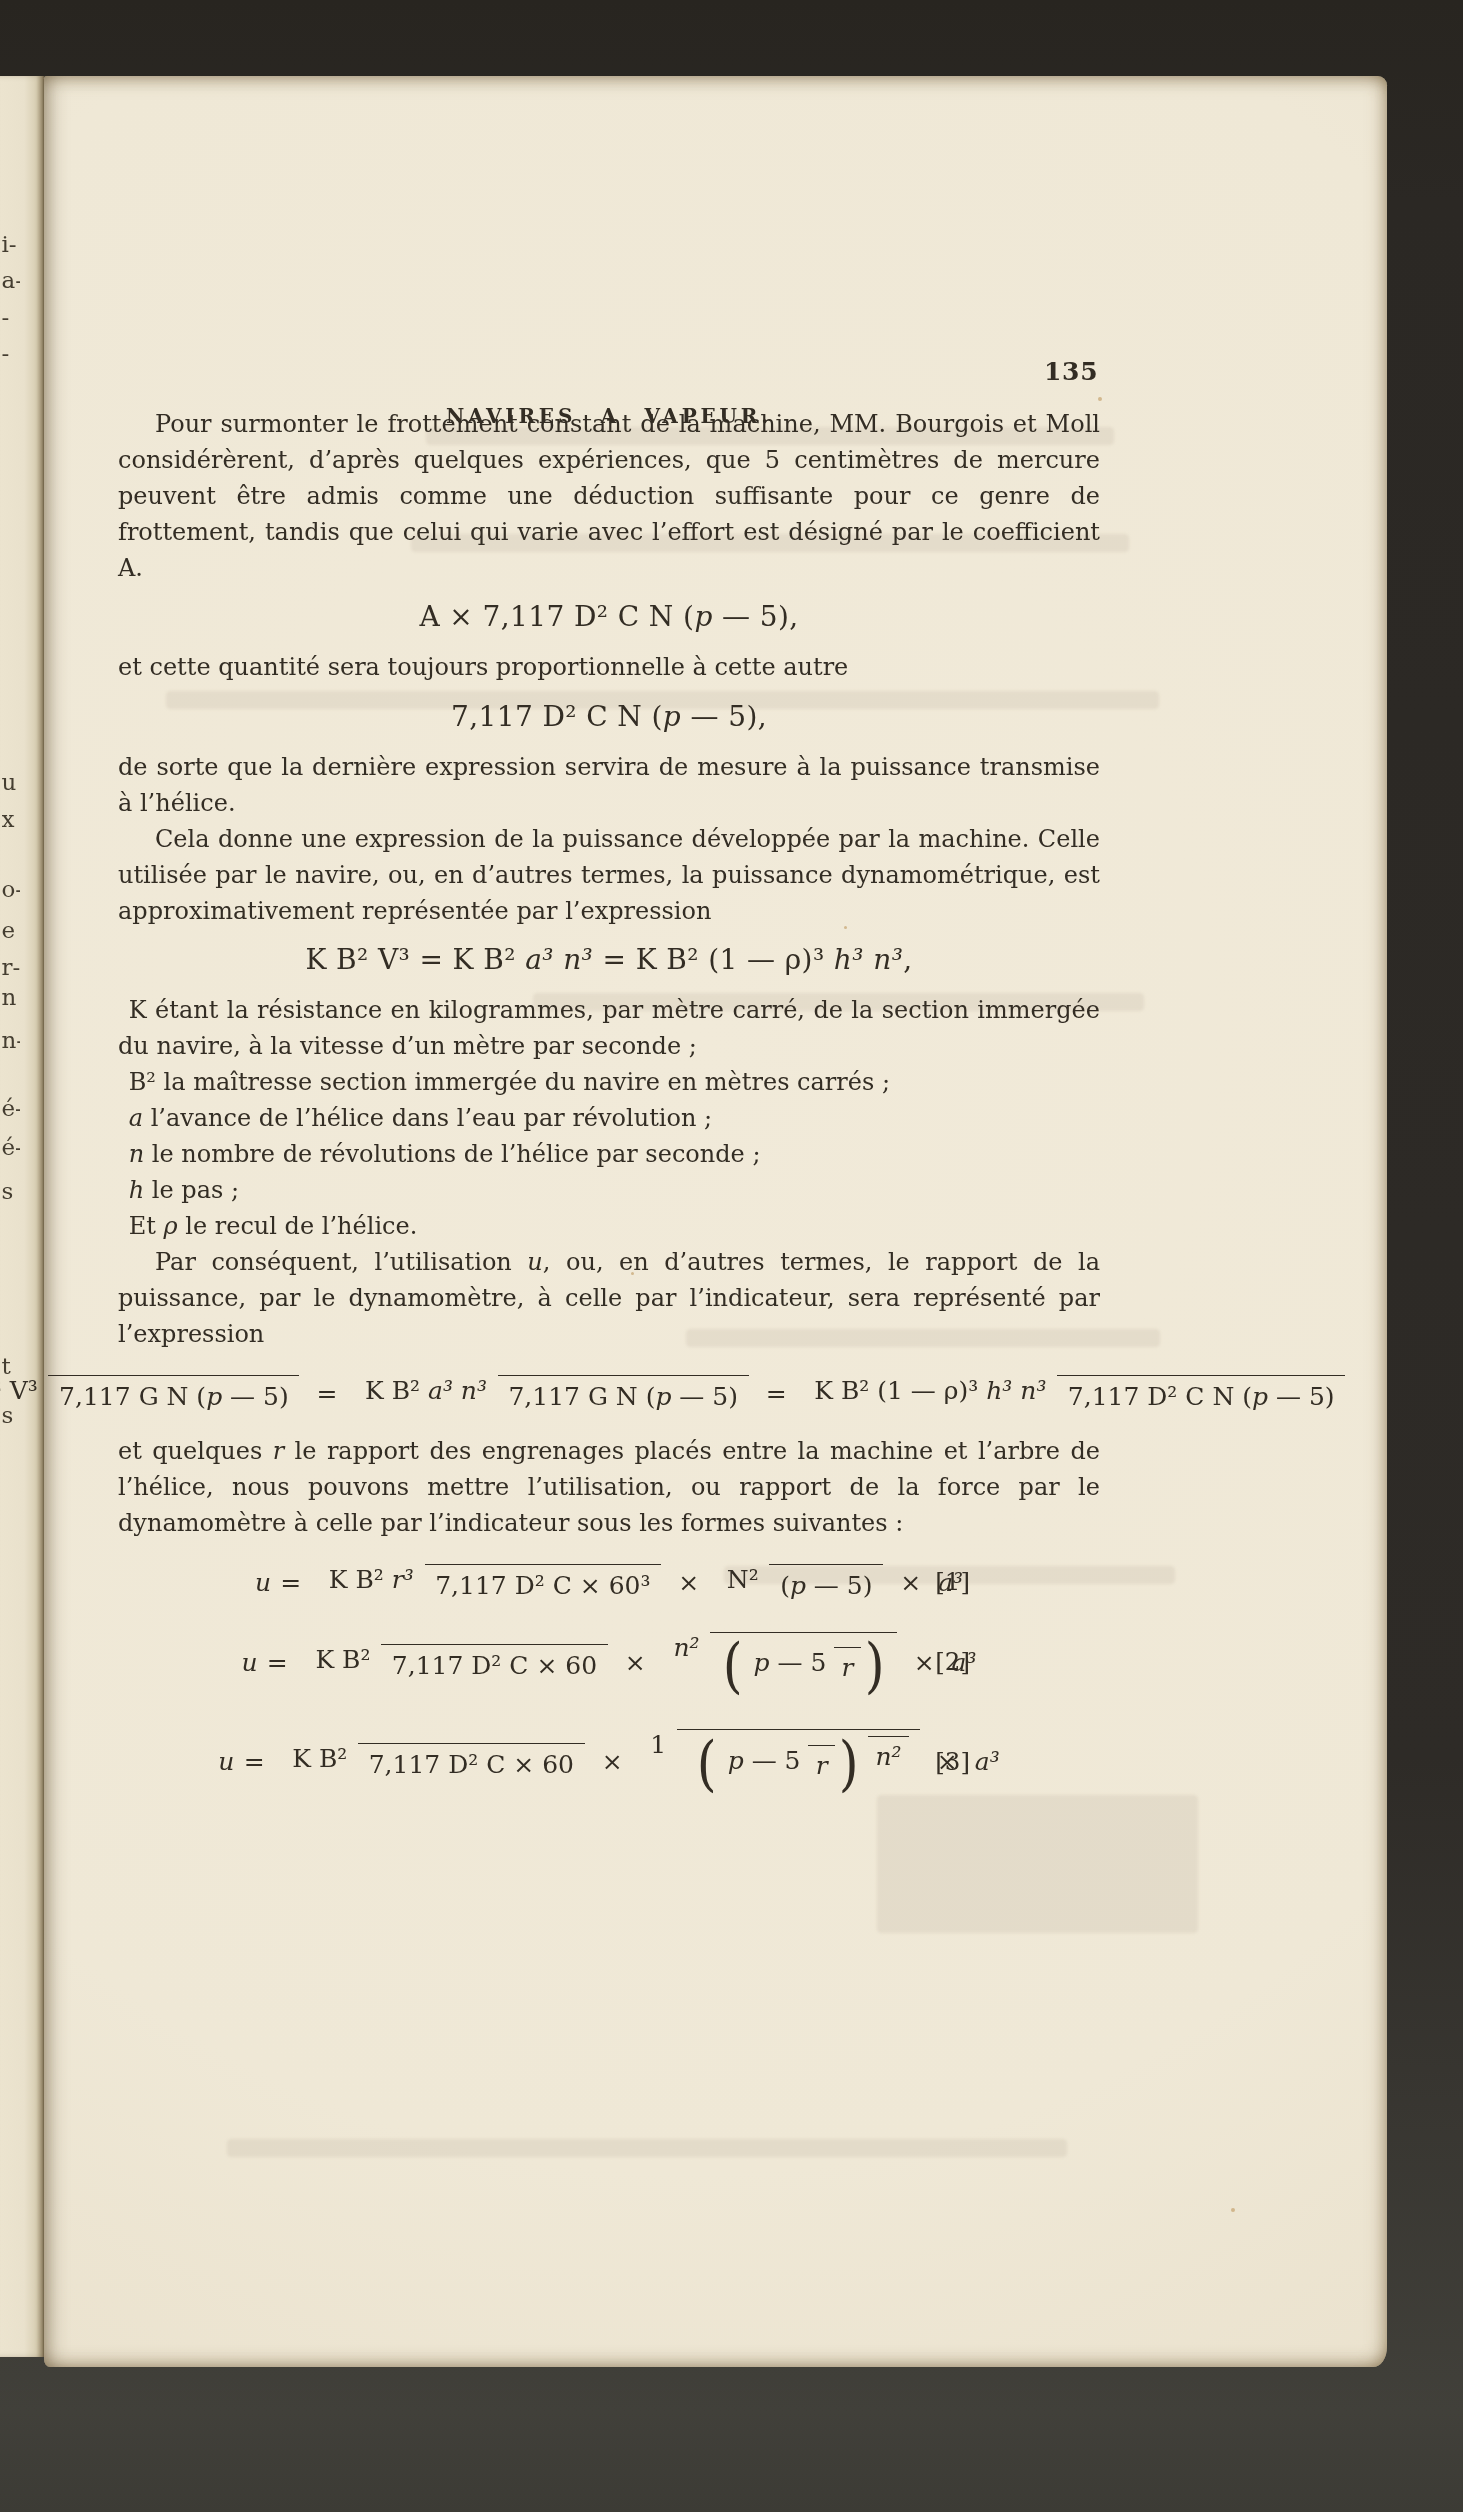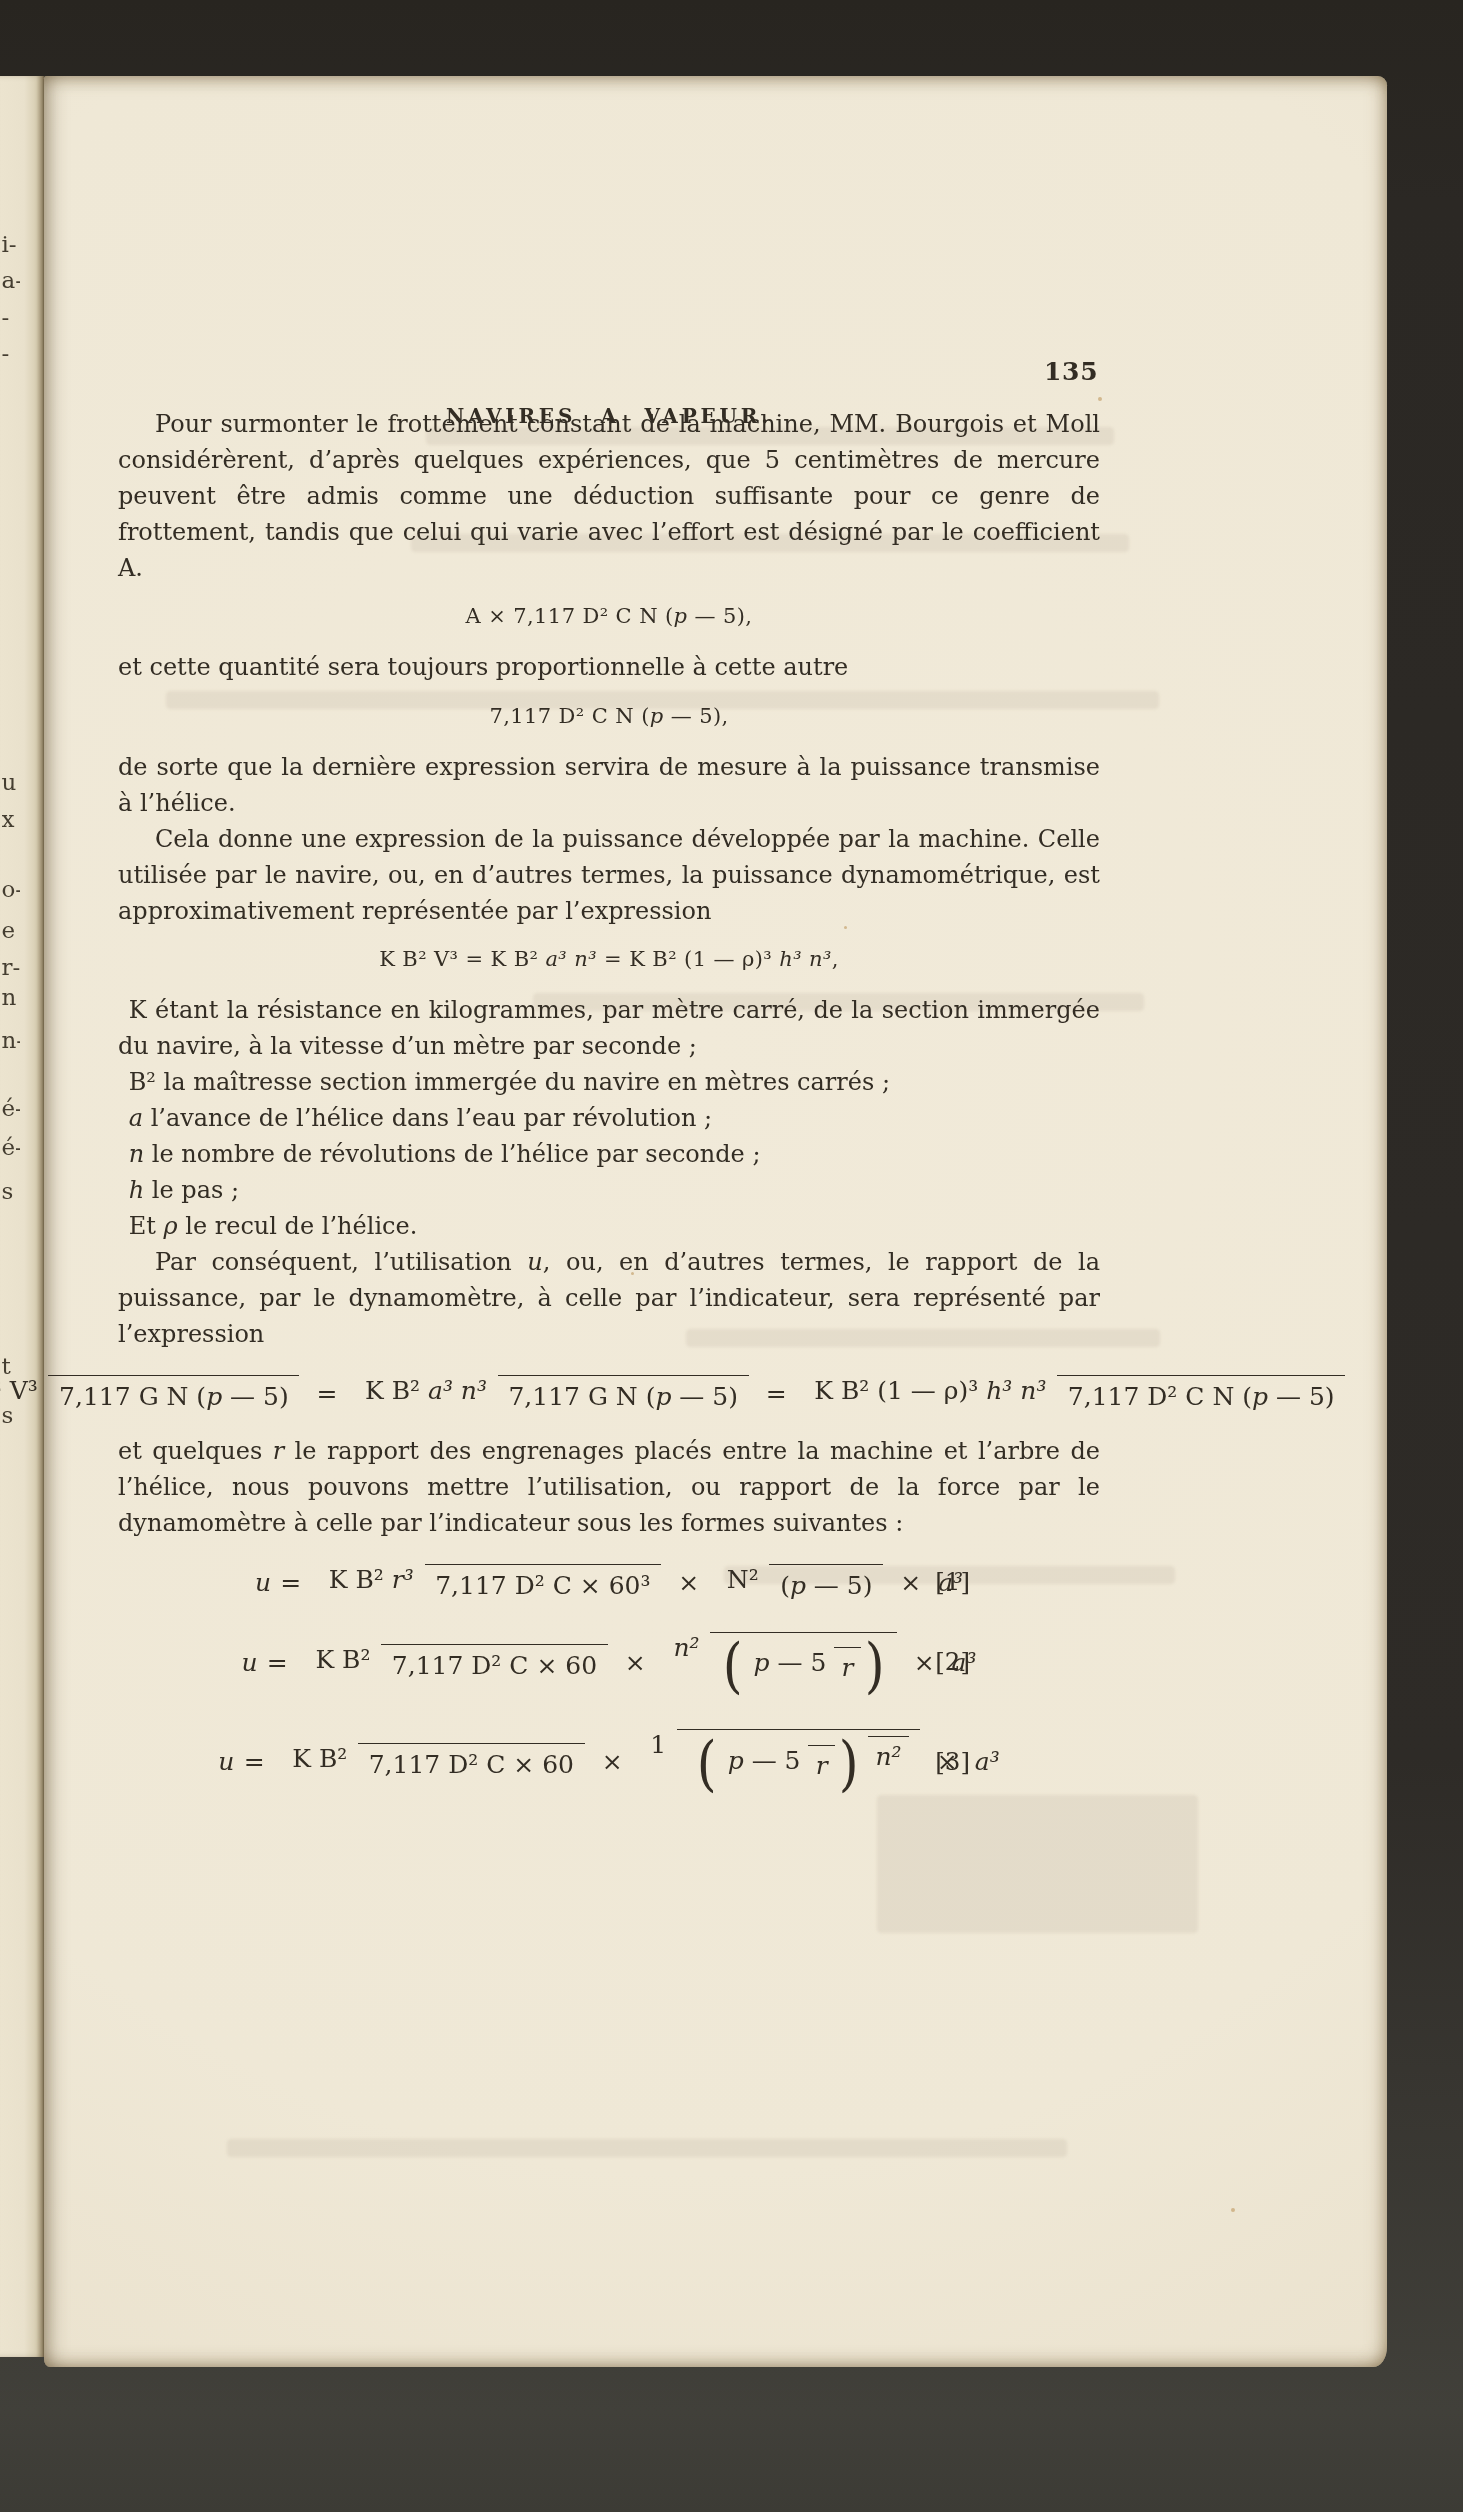--- a/index.html
+++ b/index.html
@@ -47,21 +47,21 @@
   .running-title{
     position:absolute;left:50%;transform:translateX(-50%);
     font-weight:bold;font-size:20px;letter-spacing:3.8px;word-spacing:13.8px;white-space:nowrap;margin-top:41px;
   }
   .page-number{position:absolute;right:1.5px;top:-3.1px;font-weight:bold;font-size:25px;letter-spacing:0.8px;}
   .para{text-align:justify;}
   .indent{text-indent:37px;}
   .noindent{text-indent:0;}
   .it{font-style:italic;}
   .formula{
-    text-align:center;font-size:21px;line-height:31px;
+    text-align:center;font-size:28px;line-height:31px;
     margin:15.3px 0 17px;letter-spacing:0.4px;
   }
   .defs .def{text-align:justify;text-indent:10.7px;}
   .eqwrap{position:relative;}
   .eq{display:flex;align-items:center;justify-content:center;gap:17px;font-size:25px;line-height:1.25;}
   .lhs{display:inline-flex;gap:9.2px;white-space:nowrap;}
   .frac{display:inline-flex;flex-direction:row;align-items:stretch;text-align:center;}
   .frac .num{padding:0 10.7px 5.3px;white-space:nowrap;}
   .frac .den{border-top:1.9px solid var(--ink);padding:5.3px 10.7px 0;white-space:nowrap;}
   .frac .den.row,.frac .num.row{display:flex;align-items:center;justify-content:center;gap:1.5px;}

